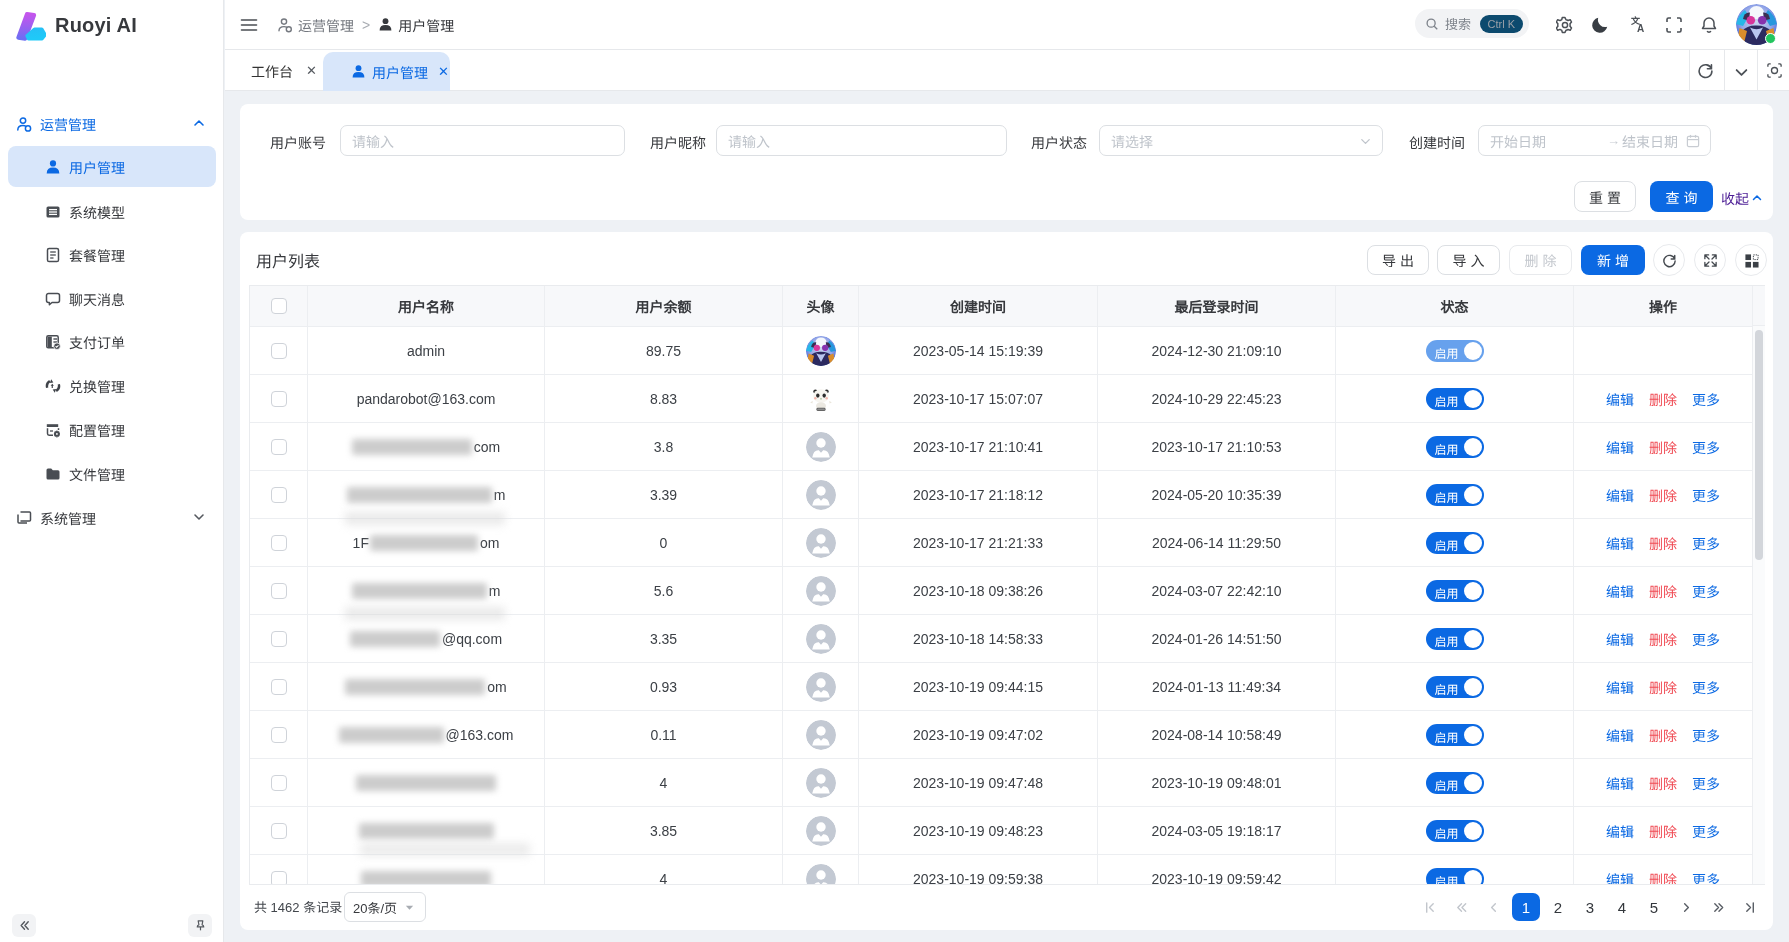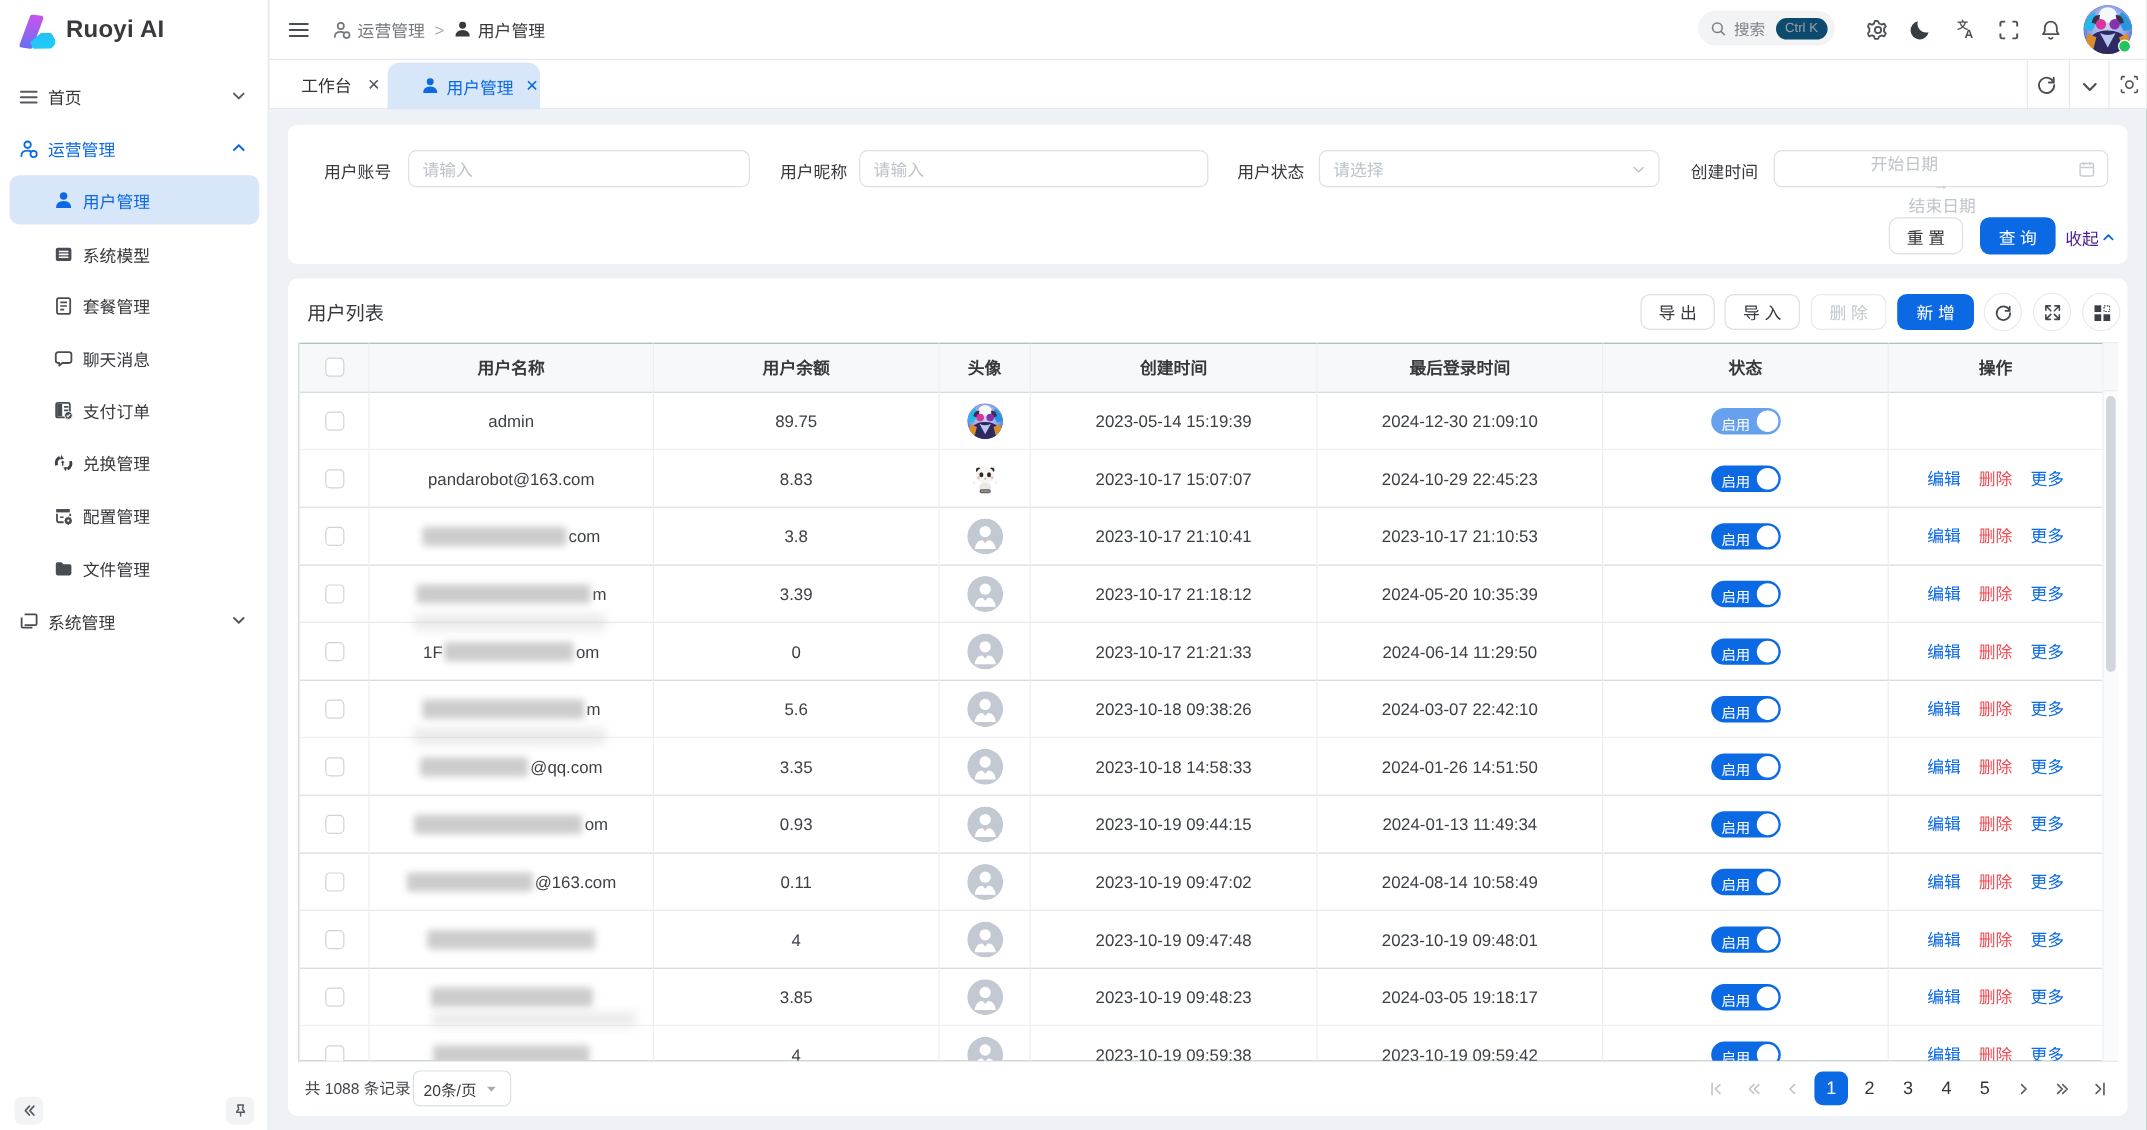--- a/index.html
+++ b/index.html
@@ -95,35 +95,20 @@
             <stop offset="1" stop-color="#1fc9f8"></stop>
         </linearGradient>
       </defs>
       <path d="M15 2.2 L22 3.2 L13.2 26.6 L6.4 25.6 Z" fill="url(#lg1)" stroke="url(#lg1)" stroke-width="4.2" stroke-linejoin="round"></path>
       <path d="M22.6 7.6 L13.8 26.2" stroke="#7d68f1" stroke-width="0.001"></path>
       <path d="M22.5 17.4 L29.7 17.2 L33 23 L30 26.6 L16.6 26.8 L15.2 23.8 Z" fill="url(#lg2)" stroke="url(#lg2)" stroke-width="3.6" stroke-linejoin="round"></path>
     </svg>
     <span class="lname">Ruoyi AI</span>
   </div>
 
-  <div class="mi" style="top:60px;">
-    <span class="micon">
-        <svg viewBox="0 0 16 16" width="16" height="16">
-          <g stroke="#55595f" stroke-width="1.7" stroke-linecap="round">
-            <line x1="1.5" y1="3.5" x2="14.5" y2="3.5"></line>
-            <line x1="1.5" y1="8" x2="14.5" y2="8"></line>
-            <line x1="1.5" y1="12.5" x2="14.5" y2="12.5"></line>
-          </g>
-        </svg>
-      </span>
-    <span class="mtxt">首页</span>
-    <span class="chev"><svg viewBox="0 0 14 14" width="14" height="14">
-          <path d="M3 5 L7 9 L11 5" fill="none" stroke="#55595f" stroke-width="1.6" stroke-linecap="round" stroke-linejoin="round"></path>
-        </svg></span>
-  </div>
 
   <div class="mi blue" style="top:103px;">
     <span class="micon">
         <svg viewBox="0 0 16 16" width="16" height="16">
           <g fill="none" stroke="#0b69e3" stroke-width="1.5" stroke-linecap="round">
             <circle cx="7" cy="4.6" r="2.7"></circle>
             <path d="M1.8 14 Q1.8 9.6 7 9.6 Q8.6 9.6 9.7 10.1"></path>
             <circle cx="12" cy="12.4" r="2.6"></circle>
           </g>
         </svg>
@@ -411,21 +396,21 @@
 <div class="fbox" style="left:340px; width:285px;">请输入</div>
 <span class="flabel" style="left:650px;">用户昵称</span>
 <div class="fbox" style="left:716px; width:291px;">请输入</div>
 <span class="flabel" style="left:1031px;">用户状态</span>
 <div class="fbox" style="left:1099px; width:284px;">请选择
   <svg style="position:absolute; right:10px; top:9px;" viewBox="0 0 14 14" width="13" height="13">
       <path d="M3 5 L7 9 L11 5" fill="none" stroke="#bfc4cb" stroke-width="1.4" stroke-linecap="round" stroke-linejoin="round"></path>
     </svg>
 </div>
 <span class="flabel" style="left:1409px;">创建时间</span>
-<div class="fbox" style="left:1478px; width:279px;flex-direction:column;">
+<div class="fbox" style="left:1478px; width:233px;">
     <span style="width:117px;">开始日期</span>
     <span style="color:#c8ccd2; font-size:13px;">→</span>
     <span style="margin-left:2px;">结束日期</span>
   <svg style="position:absolute; right:10px; top:8px;" viewBox="0 0 15 15" width="14" height="14">
       <g fill="none" stroke="#c8ccd2" stroke-width="1.3">
         <rect x="1.5" y="2.5" width="12" height="11" rx="1.5"></rect>
         <line x1="1.5" y1="6" x2="13.5" y2="6"></line>
         <line x1="4.8" y1="1" x2="4.8" y2="4"></line>
         <line x1="10.2" y1="1" x2="10.2" y2="4"></line>
       </g>
@@ -883,21 +868,21 @@
     </div>
 </div>
 <div id="vscroll"></div>
 <div class="abs" style="left:345px; top:512px; width:160px; height:13px; background:#d9d9d9; filter:blur(4px); opacity:0.55; z-index:3;"></div>
 <div class="abs" style="left:345px; top:607px; width:160px; height:13px; background:#d9d9d9; filter:blur(4px); opacity:0.55; z-index:3;"></div>
 <div class="abs" style="left:360px; top:843px; width:170px; height:13px; background:#d9d9d9; filter:blur(4px); opacity:0.5; z-index:3;"></div>
 <div class="abs" style="left:1753px; top:286px; width:12px; height:40px; background:#f7f8fa; border-bottom:1px solid #eceef1;"></div>
 <div id="vthumb"></div>
 
 <div id="pager">
-  <span class="abs" style="left:14px; top:12px; font-size:13px; color:#42464c;">共 1088 条记录</span>
+  <span class="abs" style="left:14px; top:12px; font-size:13px; color:#42464c;">共 1462 条记录</span>
   <div class="abs" style="left:104px; top:7px; width:82px; height:30px; border:1px solid #dcdfe3; border-radius:6px; display:flex; align-items:center; padding:0 8px; white-space:nowrap; font-size:13px; color:#37393d;">20条/页
     <svg style="margin-left:7px;" viewBox="0 0 12 12" width="11" height="11">
         <path d="M2 4 L6 8.5 L10 4 Z" fill="#a8acb2"></path>
       </svg>
   </div>
   <div class="pgi" style="left:1175px;">
       <svg viewBox="0 0 14 14" width="13" height="13">
         <g stroke="#c2c6cc" stroke-width="1.5" fill="none" stroke-linecap="round" stroke-linejoin="round">
           <path d="M4 2 v10 M11 3 L7 7 l4 4"></path>
         </g>

